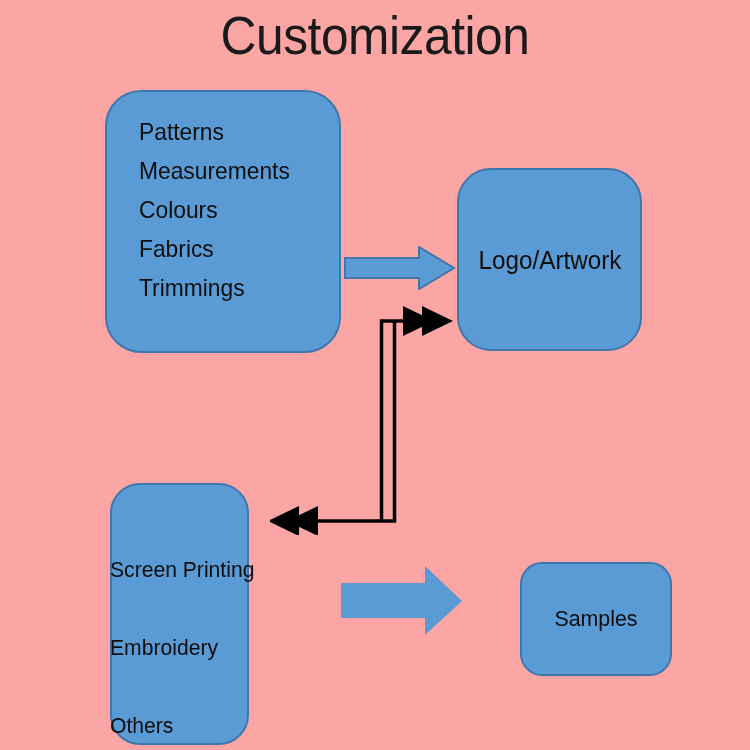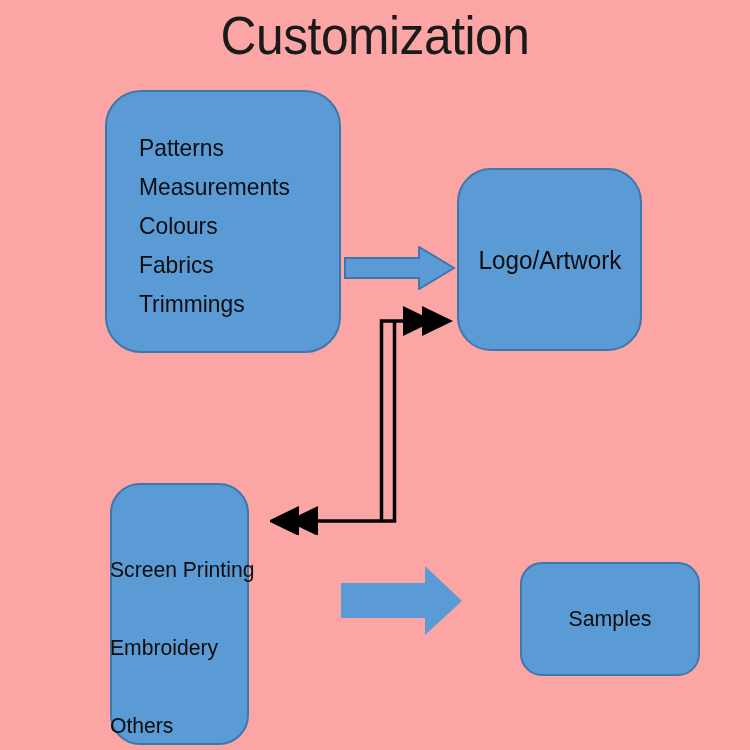--- a/index.html
+++ b/index.html
@@ -54,21 +54,21 @@
   #box-inputs {
     left: 105px;
     top: 90px;
     width: 236px;
     height: 263px;
     border-radius: 36px;
   }
   #box-inputs .stack {
     position: absolute;
     left: 32px;
-    top: 36px;
+    top: 20px;
     width: 260px;
   }
   #box-inputs .stack .line {
     font-size: 24px;
     line-height: 39px;
     white-space: nowrap;
     transform: scaleX(0.95);
     transform-origin: left center;
   }
 
@@ -109,21 +109,21 @@
     line-height: 78px;
     white-space: nowrap;
     transform: scaleX(0.96);
     transform-origin: left center;
   }
 
   
   #box-samples {
     left: 520px;
     top: 562px;
-    width: 180px;
+    width: 152px;
     height: 114px;
     border-radius: 22px;
     padding-left: 44px;
   }
   #box-samples .centered {
     position: absolute;
     left: 50%;
     top: 50%;
     transform: translate(-50%, -50%) scaleX(0.97);
     font-size: 22px;

